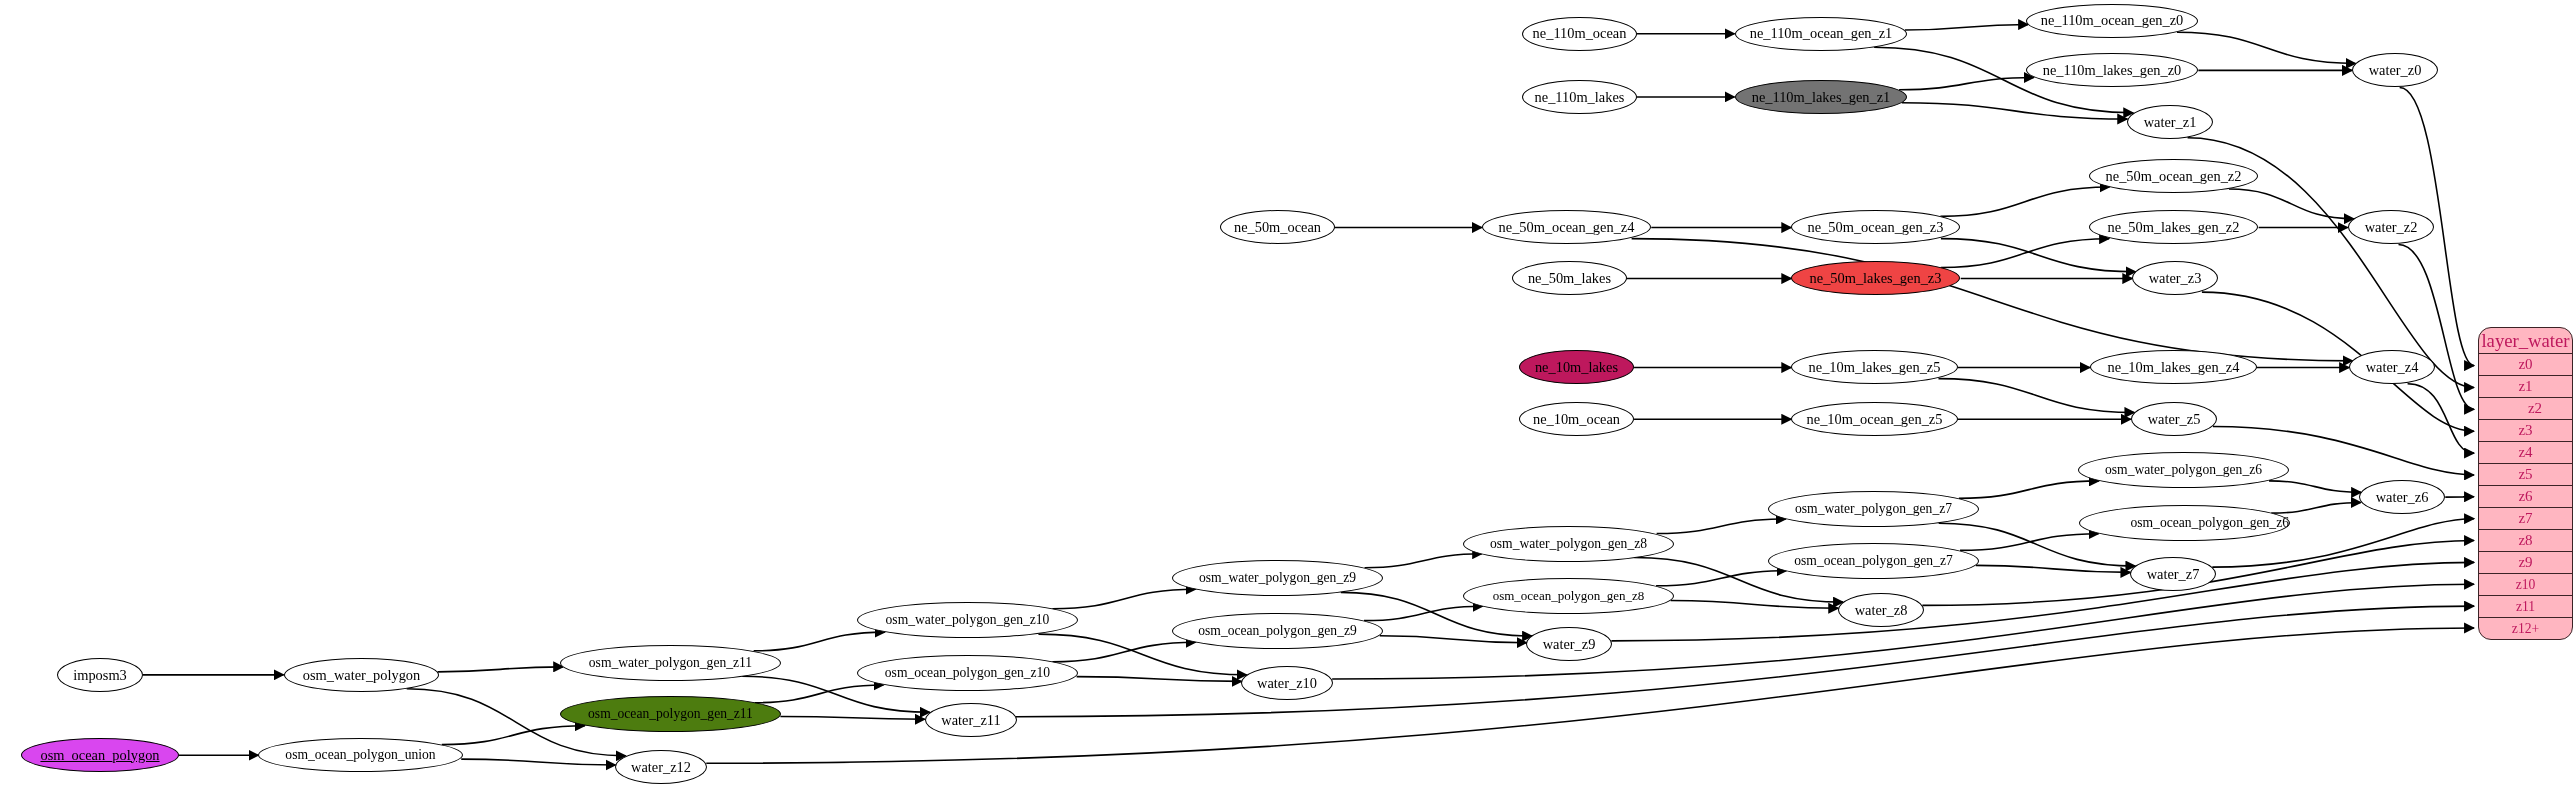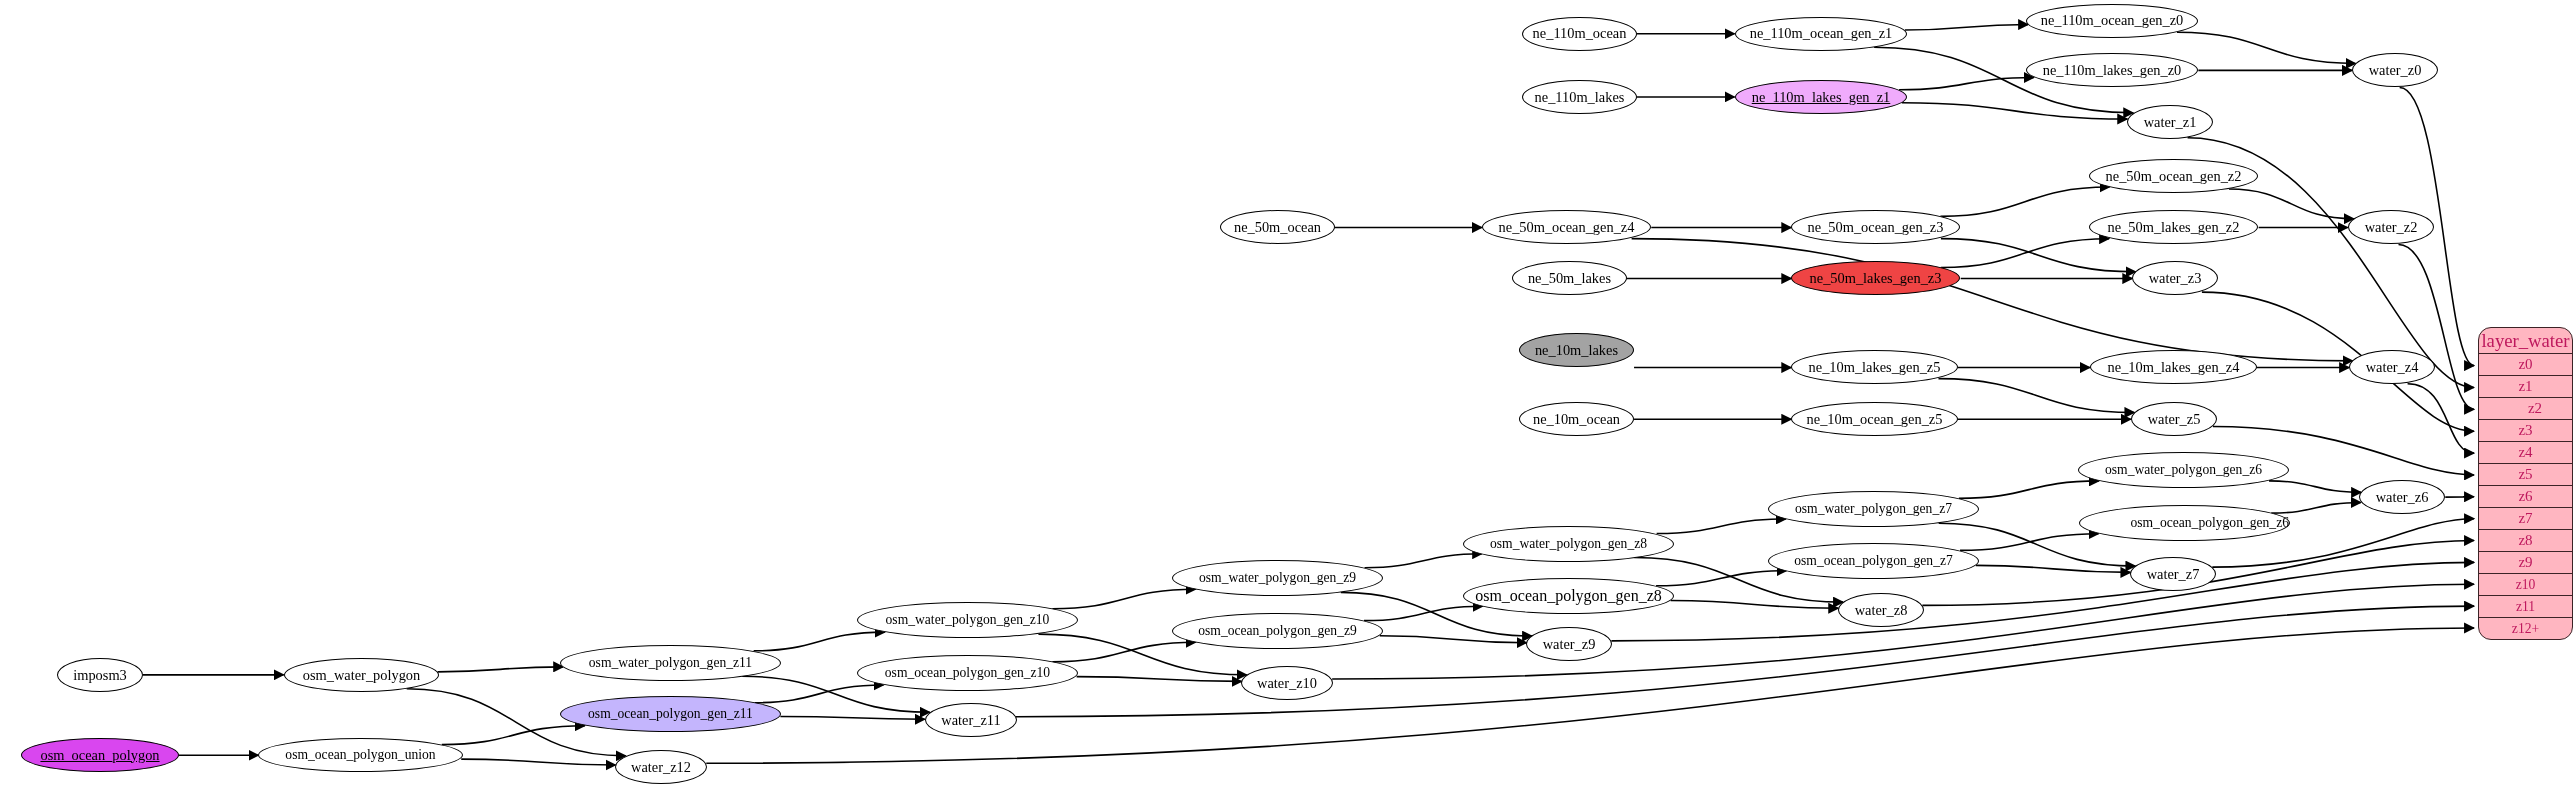--- a/index.html
+++ b/index.html
@@ -107,21 +107,21 @@
       </div>
       <div class="node" style="left: 2026px; top: 3.6px; width: 172px; height: 34px; background: rgb(255, 255, 255); border-color: rgb(0, 0, 0);">
         <span style="font-size: 14.4px;">ne_110m_ocean_gen_z0</span>
       </div>
       <div class="node" style="left: 2352px; top: 53px; width: 86px; height: 34px; background: rgb(255, 255, 255); border-color: rgb(0, 0, 0);">
         <span style="font-size: 14.4px;">water_z0</span>
       </div>
       <div class="node" style="left: 1522px; top: 80px; width: 115px; height: 34px; background: rgb(255, 255, 255); border-color: rgb(0, 0, 0);">
         <span style="font-size: 14.4px;">ne_110m_lakes</span>
       </div>
-      <div class="node" style="left: 1735px; top: 80px; width: 172px; height: 34px; background: #f0abfc; border-color: rgb(0, 0, 0); text-decoration: underline;">
+      <div class="node" style="left: 1735px; top: 80px; width: 172px; height: 34px; background: #737373; border-color: rgb(0, 0, 0);">
         <span style="font-size: 14.4px;">ne_110m_lakes_gen_z1</span>
       </div>
       <div class="node" style="left: 2026px; top: 53px; width: 172px; height: 34px; background: rgb(255, 255, 255); border-color: rgb(0, 0, 0); text-align: center;">
         <span style="font-size: 14.4px;">ne_110m_lakes_gen_z0</span>
       </div>
       <div class="node" style="left: 2127px; top: 105px; width: 86px; height: 34px; background: rgb(255, 255, 255); border-color: rgb(0, 0, 0);">
         <span style="font-size: 14.4px;">water_z1</span>
       </div>
       <div class="node" style="left: 1220px; top: 210px; width: 115px; height: 34px; background: rgb(255, 255, 255); border-color: rgb(0, 0, 0);">
         <span style="font-size: 14.4px;">ne_50m_ocean</span>
@@ -143,21 +143,21 @@
       </div>
       <div class="node" style="left: 2089px; top: 210px; width: 169px; height: 34px; background: rgb(255, 255, 255); border-color: rgb(0, 0, 0);">
         <span style="font-size: 14.4px;">ne_50m_lakes_gen_z2</span>
       </div>
       <div class="node" style="left: 2348px; top: 210px; width: 86px; height: 34px; background: rgb(255, 255, 255); border-color: rgb(0, 0, 0);">
         <span style="font-size: 14.4px;">water_z2</span>
       </div>
       <div class="node" style="left: 2132px; top: 261px; width: 86px; height: 34px; background: rgb(255, 255, 255); border-color: rgb(0, 0, 0);">
         <span style="font-size: 14.4px;">water_z3</span>
       </div>
-      <div class="node" style="left: 1519px; top: 333px; width: 115px; height: 34px; background: #a3a3a3; border-color: rgb(0, 0, 0);">
+      <div class="node" style="left: 1519px; top: 350px; width: 115px; height: 34px; background: #be185d; border-color: rgb(0, 0, 0);">
         <span style="font-size: 14.4px;">ne_10m_lakes</span>
       </div>
       <div class="node" style="left: 1791px; top: 350px; width: 167px; height: 34px; background: rgb(255, 255, 255); border-color: rgb(0, 0, 0);">
         <span style="font-size: 14.4px;">ne_10m_lakes_gen_z5</span>
       </div>
       <div class="node" style="left: 2090px; top: 350px; width: 167px; height: 34px; background: rgb(255, 255, 255); border-color: rgb(0, 0, 0);">
         <span style="font-size: 14.4px;">ne_10m_lakes_gen_z4</span>
       </div>
       <div class="node" style="left: 2349px; top: 350px; width: 86px; height: 34px; background: rgb(255, 255, 255); border-color: rgb(0, 0, 0);">
         <span style="font-size: 14.4px;">water_z4</span>
@@ -189,21 +189,21 @@
       <div class="node" style="left: 1768px; top: 543px; width: 211px; height: 36px; background: rgb(255, 255, 255); border-color: rgb(0, 0, 0);">
         <span style="font-size: 13.6px;">osm_ocean_polygon_gen_z7</span>
       </div>
       <div class="node" style="left: 2130px; top: 557px; width: 86px; height: 34px; background: rgb(255, 255, 255); border-color: rgb(0, 0, 0);">
         <span style="font-size: 14.4px;">water_z7</span>
       </div>
       <div class="node" style="left: 1172px; top: 560px; width: 211px; height: 36px; background: rgb(255, 255, 255); border-color: rgb(0, 0, 0);">
         <span style="font-size: 13.6px;">osm_water_polygon_gen_z9</span>
       </div>
       <div class="node" style="left: 1463px; top: 578px; width: 211px; height: 36px; background: rgb(255, 255, 255); border-color: rgb(0, 0, 0);">
-        <span style="font-size: 16px;">osm_ocean_polygon_gen_z8</span>
+        <span style="font-size: 13px;">osm_ocean_polygon_gen_z8</span>
       </div>
       <div class="node" style="left: 1838px; top: 593px; width: 86px; height: 34px; background: rgb(255, 255, 255); border-color: rgb(0, 0, 0);">
         <span style="font-size: 14.4px;">water_z8</span>
       </div>
       <div class="node" style="left: 857px; top: 602px; width: 221px; height: 36px; background: rgb(255, 255, 255); border-color: rgb(0, 0, 0);">
         <span style="font-size: 13.6px;">osm_water_polygon_gen_z10</span>
       </div>
       <div class="node" style="left: 1172px; top: 613px; width: 211px; height: 36px; background: rgb(255, 255, 255); border-color: rgb(0, 0, 0);">
         <span style="font-size: 13.6px;">osm_ocean_polygon_gen_z9</span>
       </div>
@@ -218,21 +218,21 @@
       </div>
       <div class="node" style="left: 57px; top: 658px; width: 86px; height: 34px; background: rgb(255, 255, 255); border-color: rgb(0, 0, 0);">
         <span style="font-size: 14.4px;">imposm3</span>
       </div>
       <div class="node" style="left: 284px; top: 658px; width: 155px; height: 34px; background: rgb(255, 255, 255); border-color: rgb(0, 0, 0);">
         <span style="font-size: 14.4px;">osm_water_polygon</span>
       </div>
       <div class="node" style="left: 1241px; top: 666px; width: 92px; height: 34px; background: rgb(255, 255, 255); border-color: rgb(0, 0, 0);">
         <span style="font-size: 14.4px;">water_z10</span>
       </div>
-      <div class="node" style="left: 560px; top: 696px; width: 221px; height: 36px; background: #c4b5fd; border-color: rgb(0, 0, 0); text-align: right;">
+      <div class="node" style="left: 560px; top: 696px; width: 221px; height: 36px; background: #4d7c0f; border-color: rgb(0, 0, 0); text-align: right;">
         <span style="font-size: 13.6px;">osm_ocean_polygon_gen_z11</span>
       </div>
       <div class="node" style="left: 925px; top: 703px; width: 92px; height: 34px; background: rgb(255, 255, 255); border-color: rgb(0, 0, 0);">
         <span style="font-size: 14.4px;">water_z11</span>
       </div>
       <div class="node" style="left: 21px; top: 738px; width: 158px; height: 34px; background: #d946ef; border-color: rgb(0, 0, 0); text-decoration: underline;">
         <span style="font-size: 14.4px;">osm_ocean_polygon</span>
       </div>
       <div class="node" style="left: 258px; top: 738px; width: 205px; height: 34px; background: rgb(255, 255, 255); border-color: rgb(0, 0, 0);">
         <span style="font-size: 13.6px;">osm_ocean_polygon_union</span>

